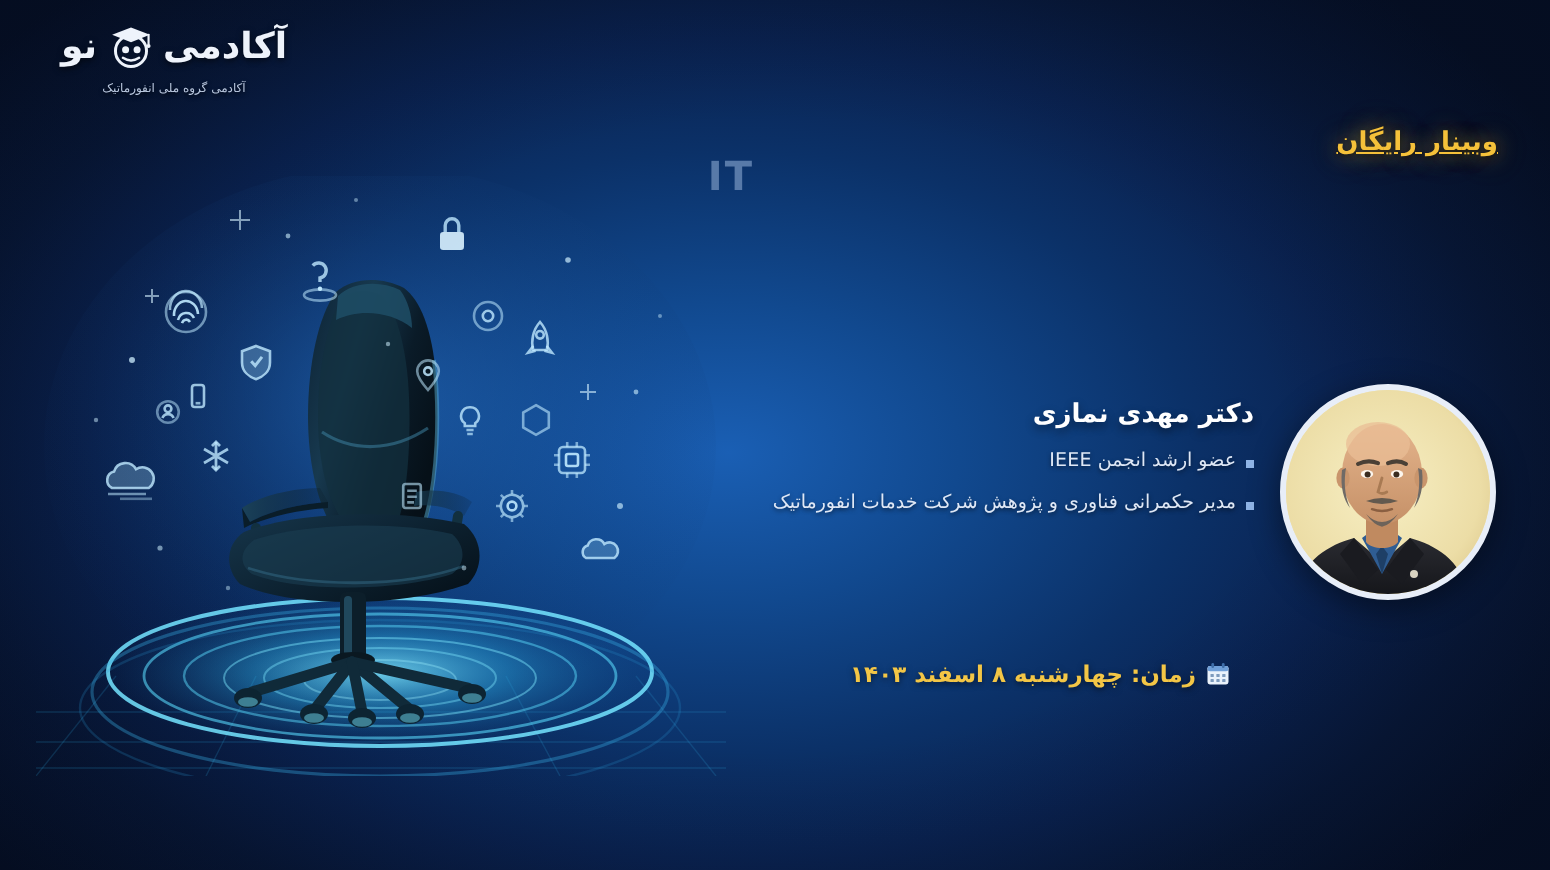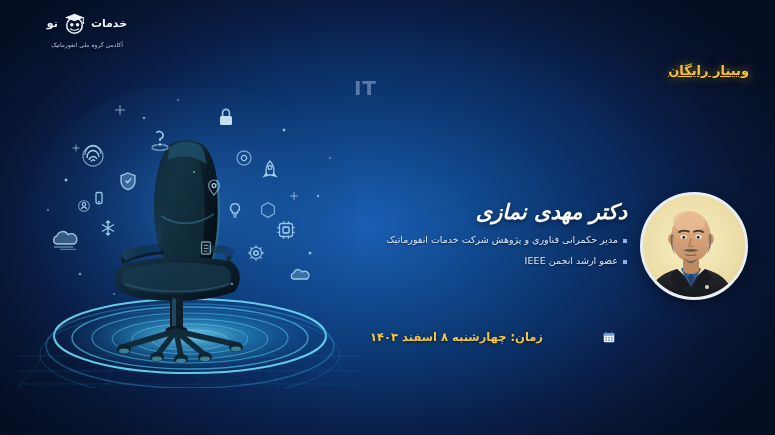--- a/index.html
+++ b/index.html
@@ -33,21 +33,21 @@
     width:150px; text-align:center;
     z-index:7;
   }
   .logo-row{
     display:flex; align-items:center; justify-content:center;
     gap:3px; direction:rtl;
     height:32px;
   }
   .logo-word{
     color:#eef3fb; font-weight:bold;
-    font-size:11px; letter-spacing:-.3px;
+    font-size:18px; letter-spacing:-.3px;
     text-shadow:0 1px 3px rgba(0,0,0,.6);
   }
   .logo-mark{
     position:relative;
     width:27px; height:27px;
     flex:0 0 27px;
   }
   .logo-mark svg{ display:block; width:27px; height:27px; }
   .logo-sub{
     margin-top:2px;
@@ -100,24 +100,23 @@
 
   
   .speaker{
     position:absolute;
     right:148px; top:200px;
     width:275px;
     text-align:right; direction:rtl;
     z-index:6;
   }
   .speaker-name{
-    color:#ffffff; font-weight:bold; font-size:21px;
+    color:#ffffff; font-weight:bold; font-size:13px;
     text-shadow:0 2px 5px rgba(0,0,0,.45);
     margin-bottom:9px;
-    font-style:italic;
   }
   .cred-list{ list-style:none; }
   .cred-item{
     display:flex; flex-direction:row; align-items:flex-start;
     justify-content:flex-start;
     gap:5px;
     margin-bottom:7px;
     direction:rtl;
   }
   .cred-bullet{
@@ -149,21 +148,21 @@
   
   .meta{
     position:absolute;
     right:160px; top:330px;
     width:245px;
     text-align:right; direction:rtl;
     z-index:6;
   }
   .meta-row{
     display:flex; flex-direction:row; align-items:center;
-    justify-content:space-between;
+    justify-content:flex-start;
     gap:5px;
     margin-bottom:6px;
     direction:rtl;
   }
   .meta-icon{
     flex:0 0 12px;
     width:12px; height:12px;
     display:block;
   }
   .meta-icon svg{ display:block; width:12px; height:12px; }
@@ -174,21 +173,21 @@
     white-space:nowrap;
   }
 </style>
 </head>
 <body>
 
 <div class="banner">
 
   <div class="logo-block">
     <div class="logo-row">
-      <span class="logo-word">خدمات</span>
+      <span class="logo-word">آکادمی</span>
       <span class="logo-mark">
         <svg viewBox="0 0 40 40">
           <circle cx="20" cy="23" r="11.5" fill="none" stroke="#eef3fb" stroke-width="2.2"></circle>
           <circle cx="16" cy="22" r="2.6" fill="#eef3fb"></circle>
           <circle cx="24.5" cy="22" r="2.6" fill="#eef3fb"></circle>
           <path d="M14 28 Q20 32 26 28" fill="none" stroke="#eef3fb" stroke-width="1.8" stroke-linecap="round"></path>
           <path d="M6 11 L20 5.5 L34 11 L20 16.5 Z" fill="#eef3fb"></path>
           <path d="M33 11 L33 18" stroke="#eef3fb" stroke-width="1.6" stroke-linecap="round"></path>
           <circle cx="33" cy="19.2" r="1.5" fill="#eef3fb"></circle>
         </svg>
@@ -430,25 +429,25 @@
   <div class="headline">
     <div class="kicker">وبینار رایگان</div>
     <div class="title-sub">IT</div>
   </div>
 
   <div class="speaker">
     <div class="speaker-name">دکتر مهدی نمازی</div>
     <ul class="cred-list">
       <li class="cred-item">
         <span class="cred-bullet"></span>
-        <span class="cred-text">مدیر حکمرانی فناوری و پژوهش شرکت خدمات انفورماتیک</span>
+        <span class="cred-text">عضو ارشد انجمن IEEE</span>
       </li>
       <li class="cred-item">
         <span class="cred-bullet"></span>
-        <span class="cred-text">عضو ارشد انجمن IEEE</span>
+        <span class="cred-text">مدیر حکمرانی فناوری و پژوهش شرکت خدمات انفورماتیک</span>
       </li>
     </ul>
   </div>
 
   <div class="portrait">
     <svg viewBox="0 0 108 108">
       <defs>
         <radialGradient id="bgWarm" cx="50%" cy="45%" r="65%">
           <stop offset="0%" stop-color="#f7efc4"></stop>
           <stop offset="70%" stop-color="#ecdda6"></stop>

